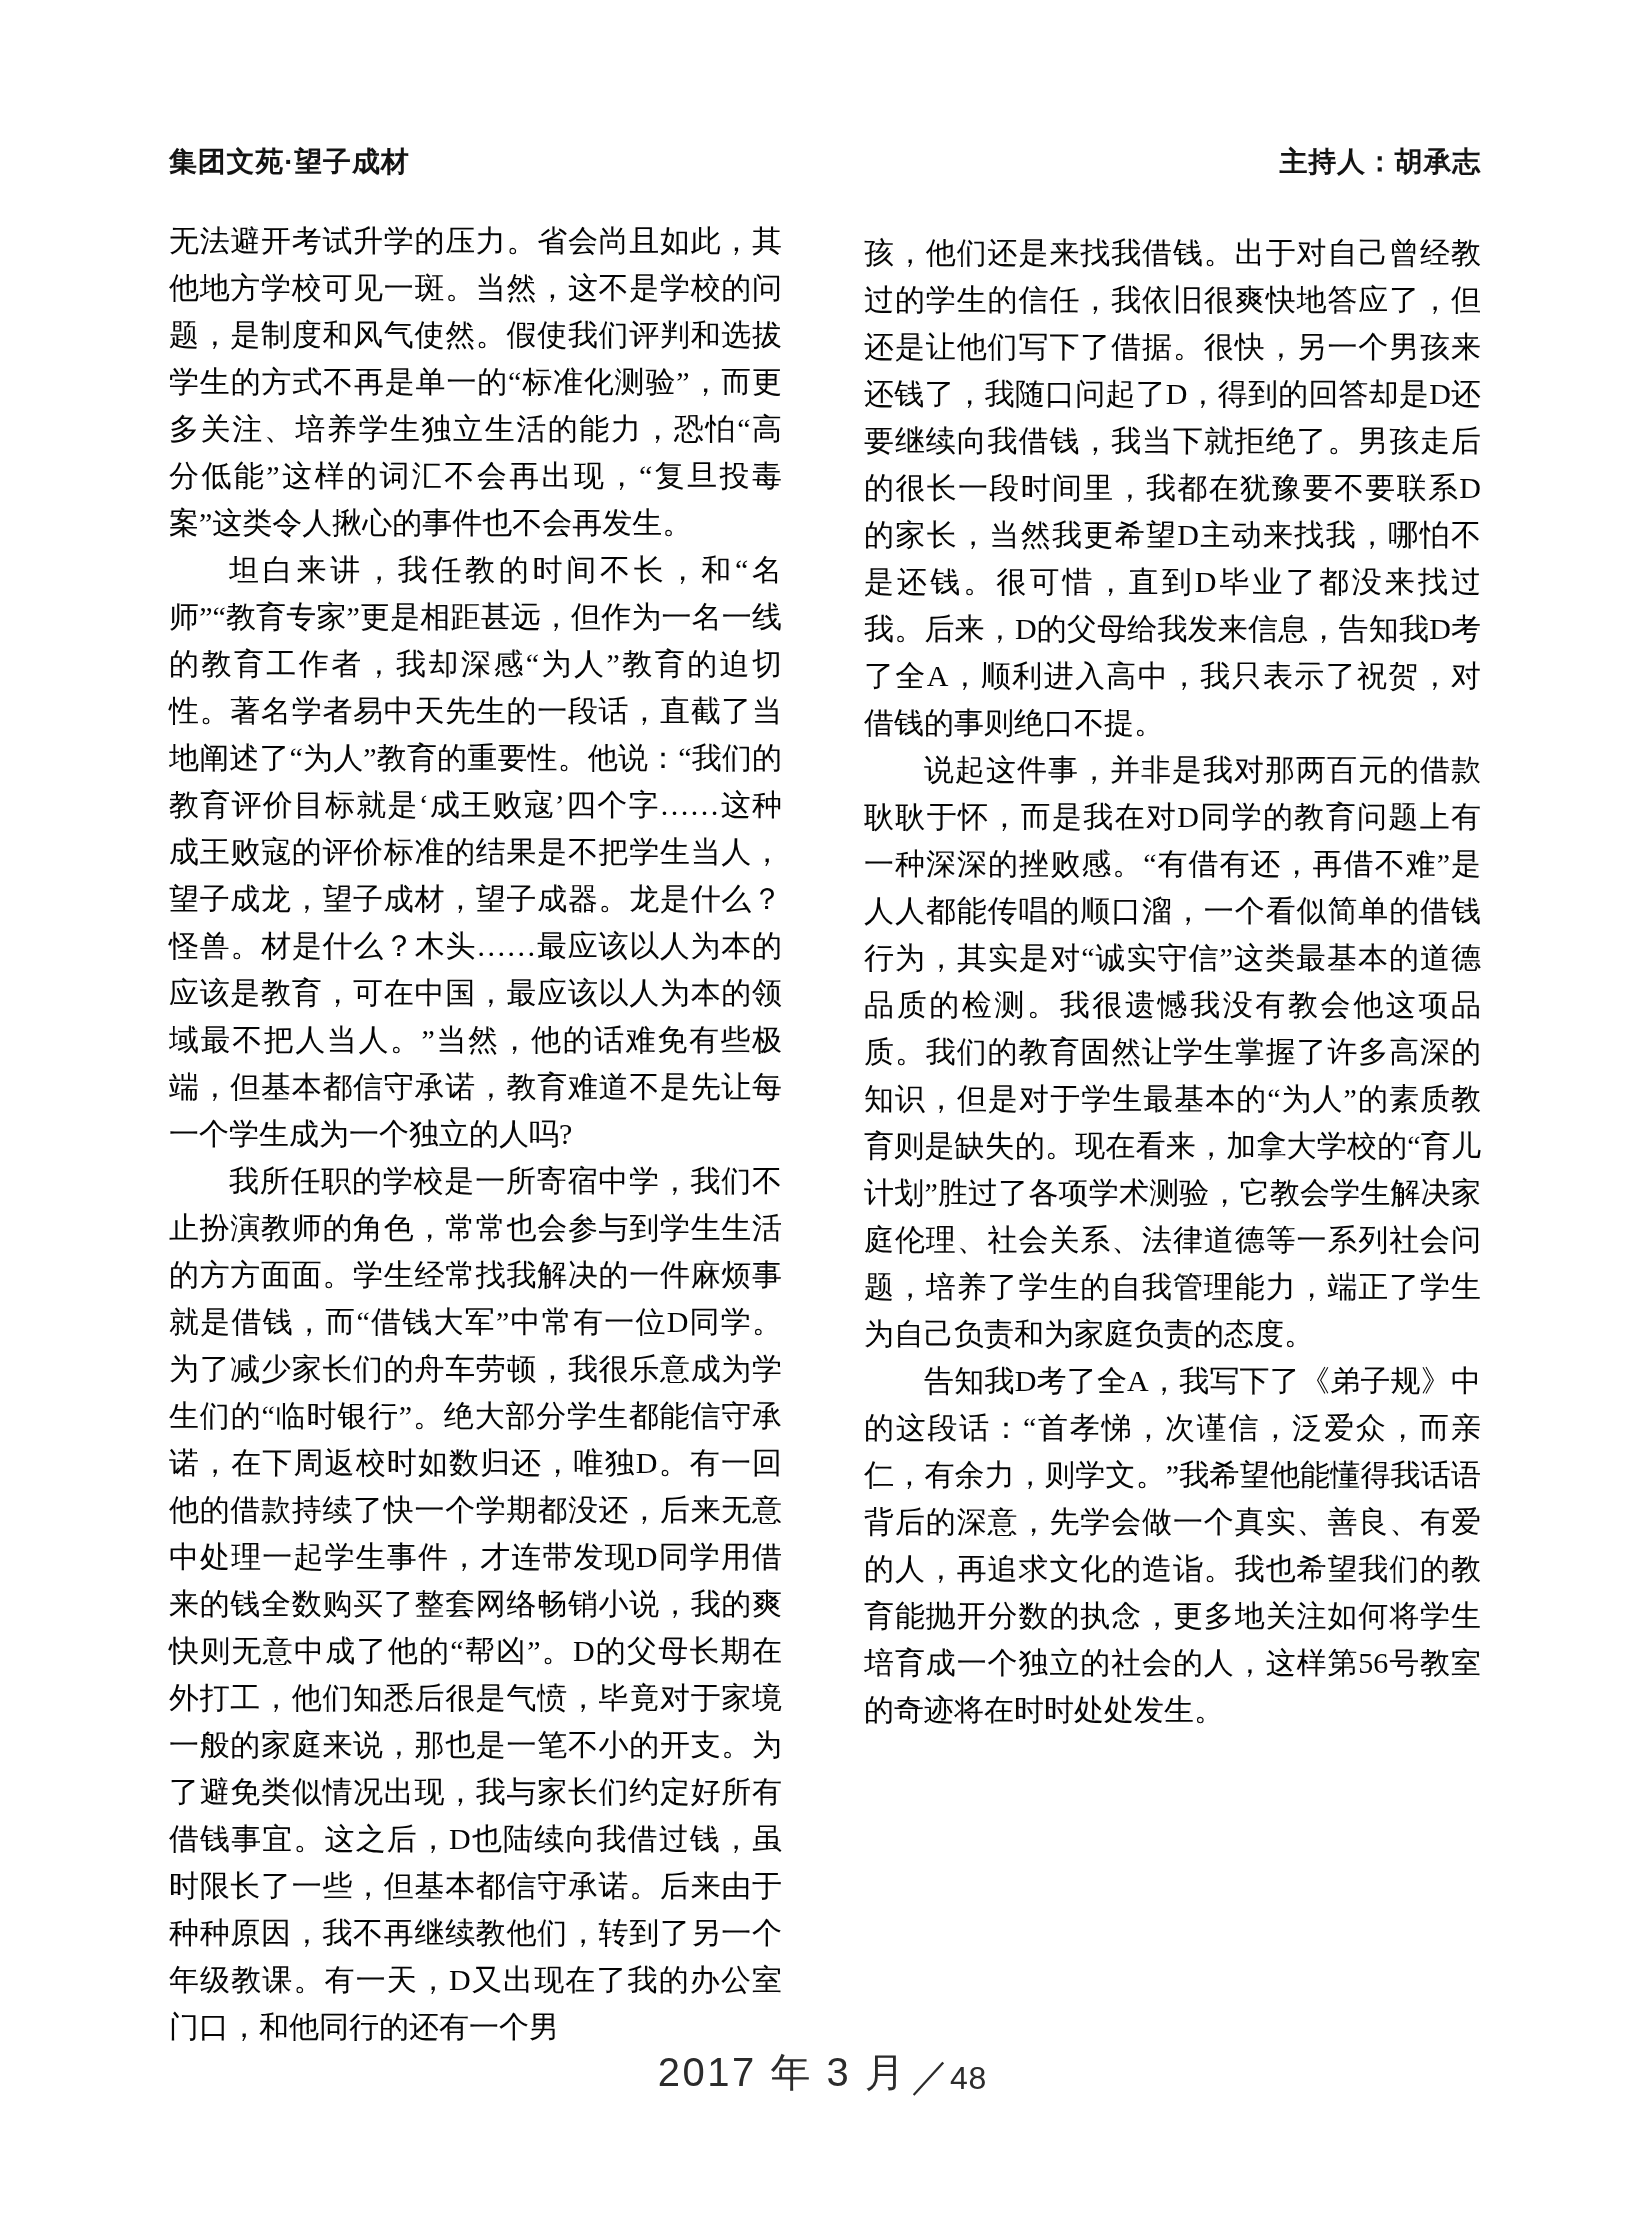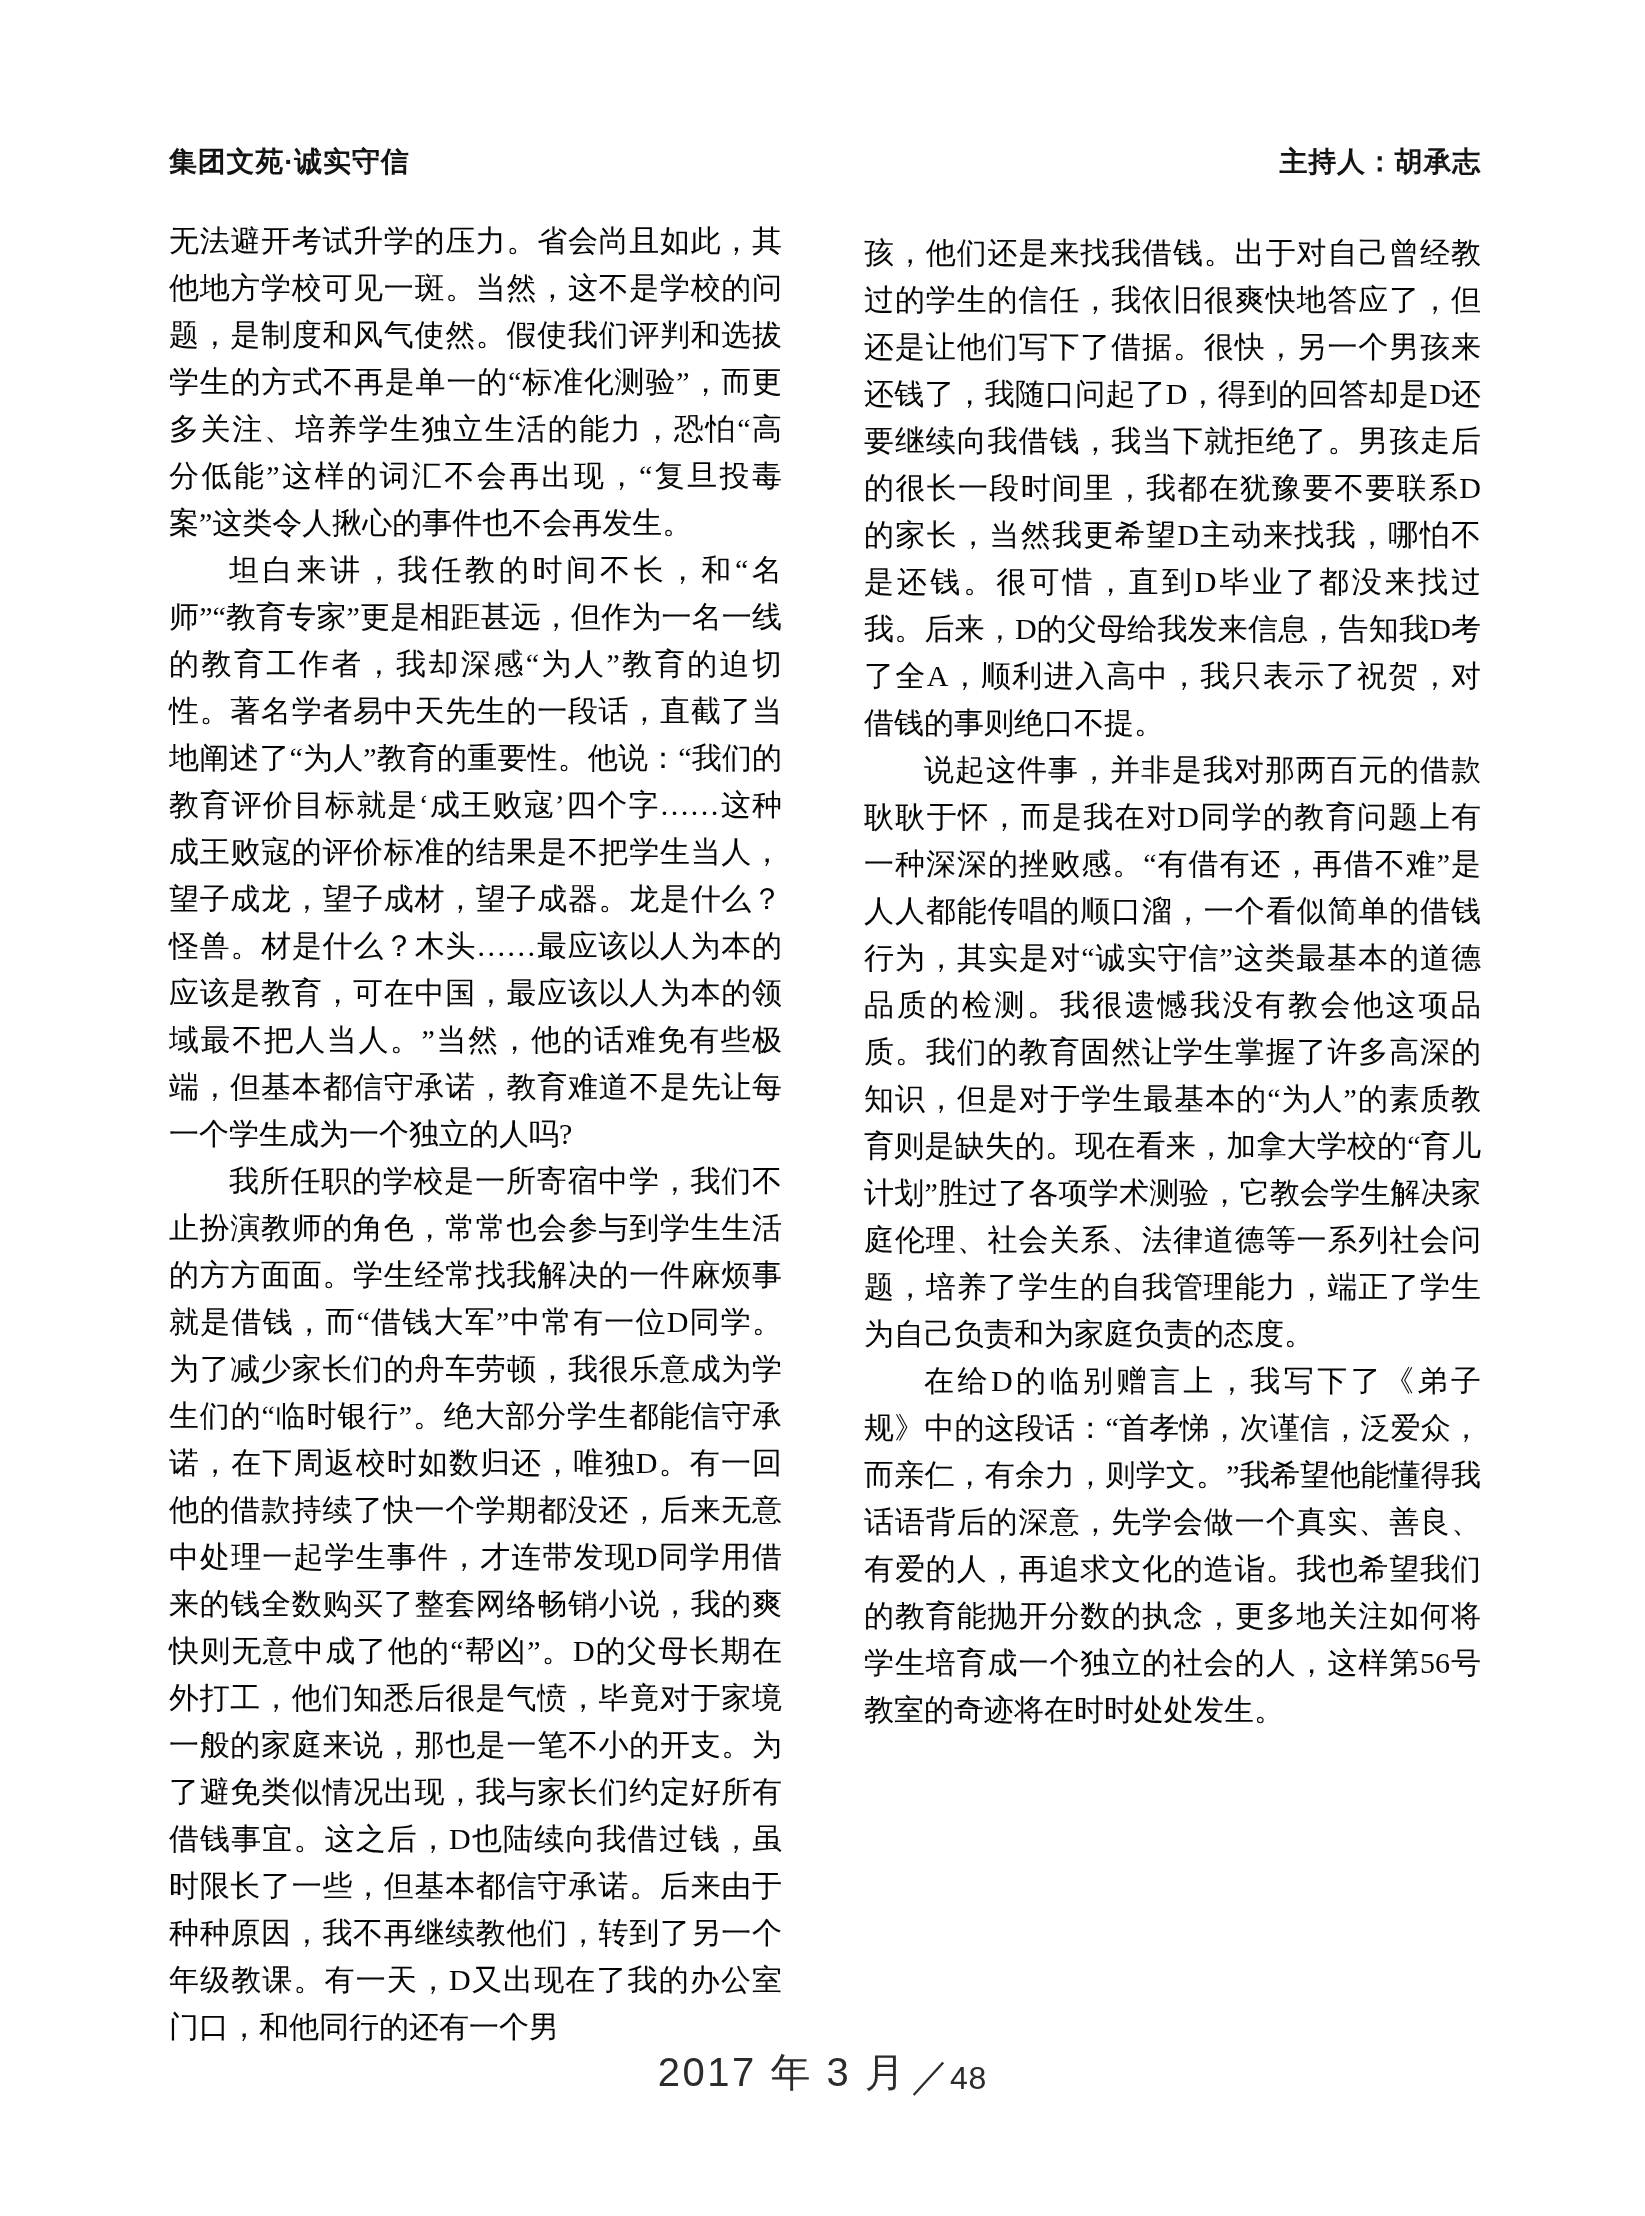--- a/index.html
+++ b/index.html
@@ -83,36 +83,36 @@
     letter-spacing: 0.8px;
     vertical-align: -3.3px;
   }
 </style>
 </head>
 <body>
 
 <div class="page">
 
   <div class="page-header">
-    <span class="header-left">集团文苑·诚实守信</span>
+    <span class="header-left">集团文苑·望子成材</span>
     <span class="header-right">主持人：胡承志</span>
   </div>
 
   <div class="columns">
 
     <div class="col col-left">
       <p class="para">无法避开考试升学的压力。省会尚且如此，其他地方学校可见一斑。当然，这不是学校的问题，是制度和风气使然。假使我们评判和选拔学生的方式不再是单一的“标准化测验”，而更多关注、培养学生独立生活的能力，恐怕“高分低能”这样的词汇不会再出现，“复旦投毒案”这类令人揪心的事件也不会再发生。</p>
       <p class="para indent">坦白来讲，我任教的时间不长，和“名师”“教育专家”更是相距甚远，但作为一名一线的教育工作者，我却深感“为人”教育的迫切性。著名学者易中天先生的一段话，直截了当地阐述了“为人”教育的重要性。他说：“我们的教育评价目标就是‘成王败寇’四个字……这种成王败寇的评价标准的结果是不把学生当人，望子成龙，望子成材，望子成器。龙是什么？怪兽。材是什么？木头……最应该以人为本的应该是教育，可在中国，最应该以人为本的领域最不把人当人。”当然，他的话难免有些极端，但基本都信守承诺，教育难道不是先让每一个学生成为一个独立的人吗?</p>
       <p class="para indent">我所任职的学校是一所寄宿中学，我们不止扮演教师的角色，常常也会参与到学生生活的方方面面。学生经常找我解决的一件麻烦事就是借钱，而“借钱大军”中常有一位D同学。为了减少家长们的舟车劳顿，我很乐意成为学生们的“临时银行”。绝大部分学生都能信守承诺，在下周返校时如数归还，唯独D。有一回他的借款持续了快一个学期都没还，后来无意中处理一起学生事件，才连带发现D同学用借来的钱全数购买了整套网络畅销小说，我的爽快则无意中成了他的“帮凶”。D的父母长期在外打工，他们知悉后很是气愤，毕竟对于家境一般的家庭来说，那也是一笔不小的开支。为了避免类似情况出现，我与家长们约定好所有借钱事宜。这之后，D也陆续向我借过钱，虽时限长了一些，但基本都信守承诺。后来由于种种原因，我不再继续教他们，转到了另一个年级教课。有一天，D又出现在了我的办公室门口，和他同行的还有一个男</p>
     </div>
 
     <div class="col col-right">
       <p class="para">孩，他们还是来找我借钱。出于对自己曾经教过的学生的信任，我依旧很爽快地答应了，但还是让他们写下了借据。很快，另一个男孩来还钱了，我随口问起了D，得到的回答却是D还要继续向我借钱，我当下就拒绝了。男孩走后的很长一段时间里，我都在犹豫要不要联系D的家长，当然我更希望D主动来找我，哪怕不是还钱。很可惜，直到D毕业了都没来找过我。后来，D的父母给我发来信息，告知我D考了全A，顺利进入高中，我只表示了祝贺，对借钱的事则绝口不提。</p>
       <p class="para indent">说起这件事，并非是我对那两百元的借款耿耿于怀，而是我在对D同学的教育问题上有一种深深的挫败感。“有借有还，再借不难”是人人都能传唱的顺口溜，一个看似简单的借钱行为，其实是对“诚实守信”这类最基本的道德品质的检测。我很遗憾我没有教会他这项品质。我们的教育固然让学生掌握了许多高深的知识，但是对于学生最基本的“为人”的素质教育则是缺失的。现在看来，加拿大学校的“育儿计划”胜过了各项学术测验，它教会学生解决家庭伦理、社会关系、法律道德等一系列社会问题，培养了学生的自我管理能力，端正了学生为自己负责和为家庭负责的态度。</p>
-      <p class="para indent">在给D的临别赠言上，我写下了《弟子规》中的这段话：“首孝悌，次谨信，泛爱众，而亲仁，有余力，则学文。”我希望他能懂得我话语背后的深意，先学会做一个真实、善良、有爱的人，再追求文化的造诣。我也希望我们的教育能抛开分数的执念，更多地关注如何将学生培育成一个独立的社会的人，这样第56号教室的奇迹将在时时处处发生。</p>
+      <p class="para indent">告知我D考了全A，我写下了《弟子规》中的这段话：“首孝悌，次谨信，泛爱众，而亲仁，有余力，则学文。”我希望他能懂得我话语背后的深意，先学会做一个真实、善良、有爱的人，再追求文化的造诣。我也希望我们的教育能抛开分数的执念，更多地关注如何将学生培育成一个独立的社会的人，这样第56号教室的奇迹将在时时处处发生。</p>
     </div>
 
   </div>
 
   <div class="page-footer">
     <span class="footer-date">2017 年 3 月</span>
     <span class="footer-slash">／</span><span class="footer-page">48</span>
   </div>
 
 </div>

